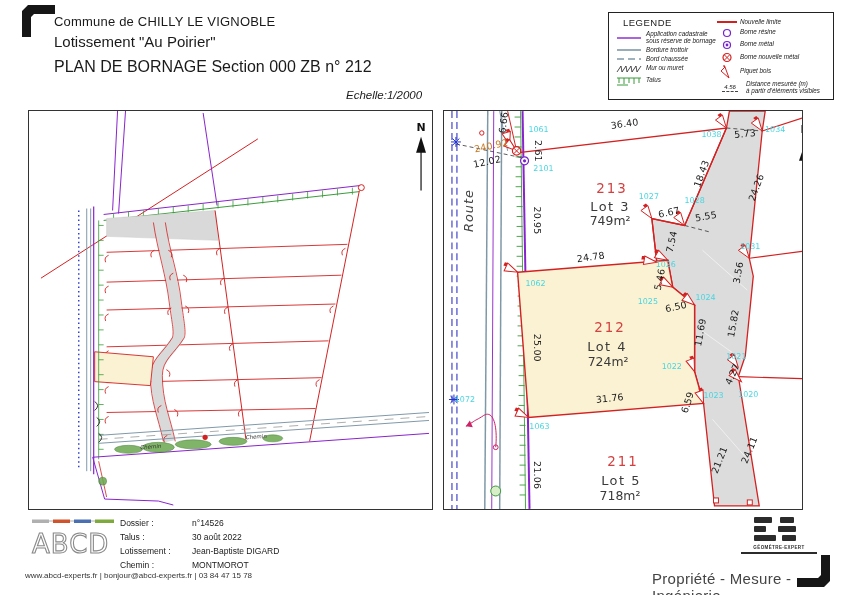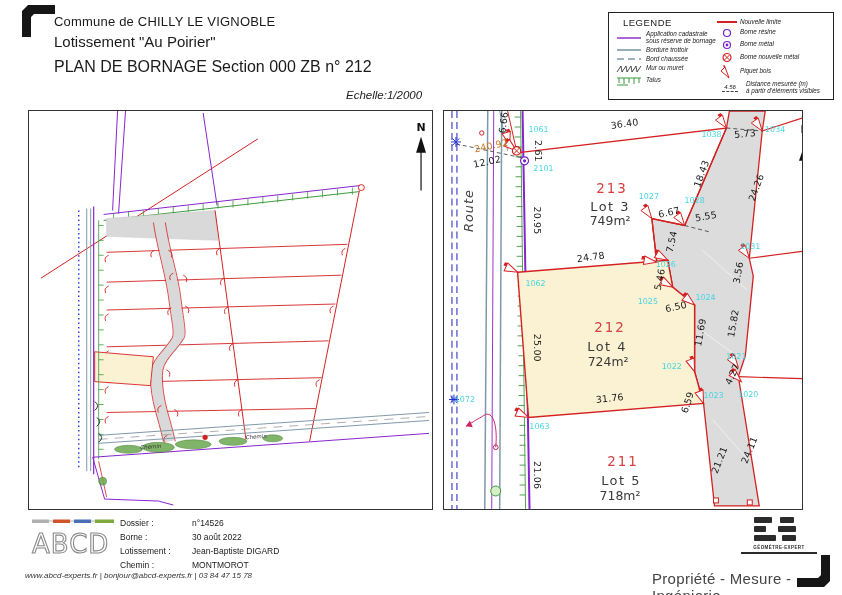--- a/index.html
+++ b/index.html
@@ -43,21 +43,21 @@
   .lot-num{font:13.5px "DejaVu Sans",sans-serif;fill:#d44040;text-anchor:middle;letter-spacing:2px;}
   .lot-name{font:13px "DejaVu Sans",sans-serif;fill:#3a3a3a;text-anchor:middle;letter-spacing:1.5px;}
   .lot-area{font:12.5px "DejaVu Sans",sans-serif;fill:#3a3a3a;text-anchor:middle;}
   .route-lbl{font:italic 13px "DejaVu Sans",sans-serif;fill:#444;text-anchor:middle;letter-spacing:1px;}
   .chemin-lbl{font:italic 5.5px "DejaVu Sans",sans-serif;fill:#333;}
   .north-lbl{font:bold 11px "DejaVu Sans",sans-serif;fill:#111;text-anchor:middle;}
 
   
   .footer-info{left:120px;top:518px;display:grid;grid-template-columns:72px auto;
                row-gap:4px;font-size:8.5px;}
-  .contact{left:25px;top:571px;font-size:8px;color:#333;font-style:italic;}
+  .contact{left:25px;top:571px;font-size:8px;color:#333;}
   .tagline{left:652px;top:570px;font-size:15px;color:#444;letter-spacing:.3px;}
   .geo-text{left:736px;top:545px;width:86px;text-align:center;font-size:4.5px;font-weight:bold;
             color:#2b2b2b;letter-spacing:.4px;}
   .geo-bar{left:741px;top:552px;width:76px;height:2px;background:#2b2b2b;}
 </style>
 </head>
 <body>
 
 <div class="page">
 
@@ -411,21 +411,21 @@
     <rect x="2" y="2.5" width="17" height="3.5" fill="#b0b0b0"></rect>
     <rect x="23" y="2.5" width="17" height="3.5" fill="#d0532b"></rect>
     <rect x="44" y="2.5" width="17" height="3.5" fill="#4a6fb3"></rect>
     <rect x="65" y="2.5" width="19" height="3.5" fill="#7ea93c"></rect>
     <text x="2" y="36" style="font:26px 'DejaVu Sans',sans-serif;letter-spacing:1px" fill="none" stroke="#8a8a8a" stroke-width="1.1">ABCD</text>
   </svg>
 
   <div class="abs footer-info">
     <span>Dossier :</span>
     <span>n°14526</span>
-    <span>Borne :</span>
+    <span>Talus :</span>
     <span>30 août 2022</span>
     <span>Lotissement :</span>
     <span>Jean-Baptiste DIGARD</span>
     <span>Chemin :</span>
     <span>MONTMOROT</span>
   </div>
 
   <div class="abs contact">www.abcd-experts.fr | bonjour@abcd-experts.fr | 03 84 47 15 78</div>
 
   <svg class="abs" style="left:752px;top:516px" width="54" height="28">

